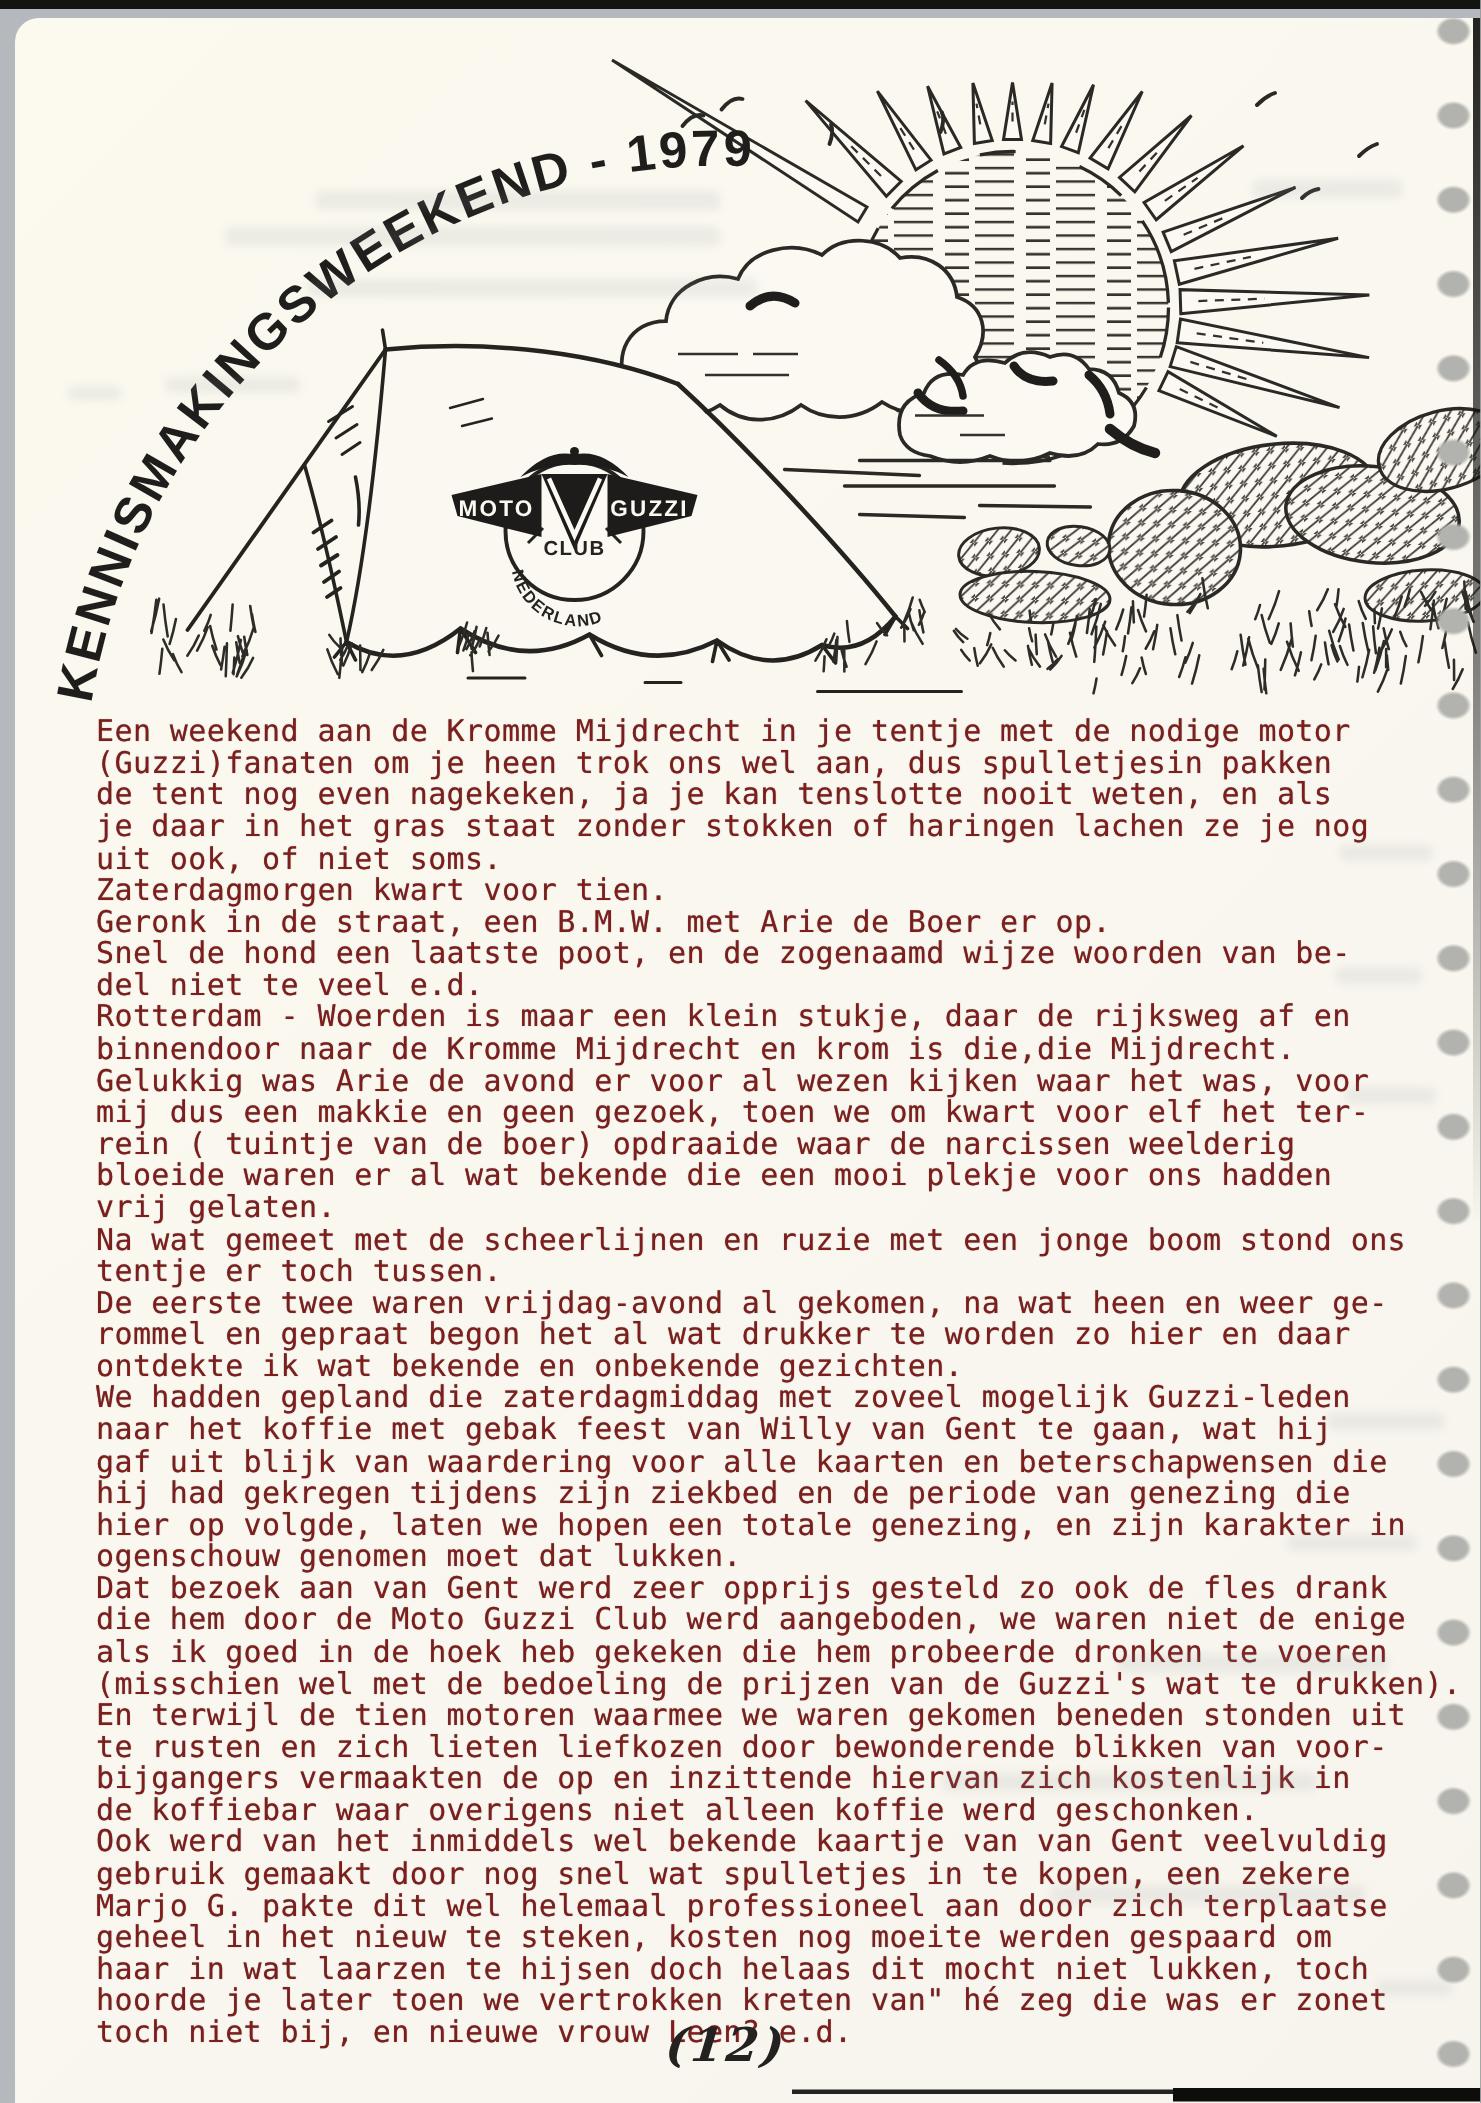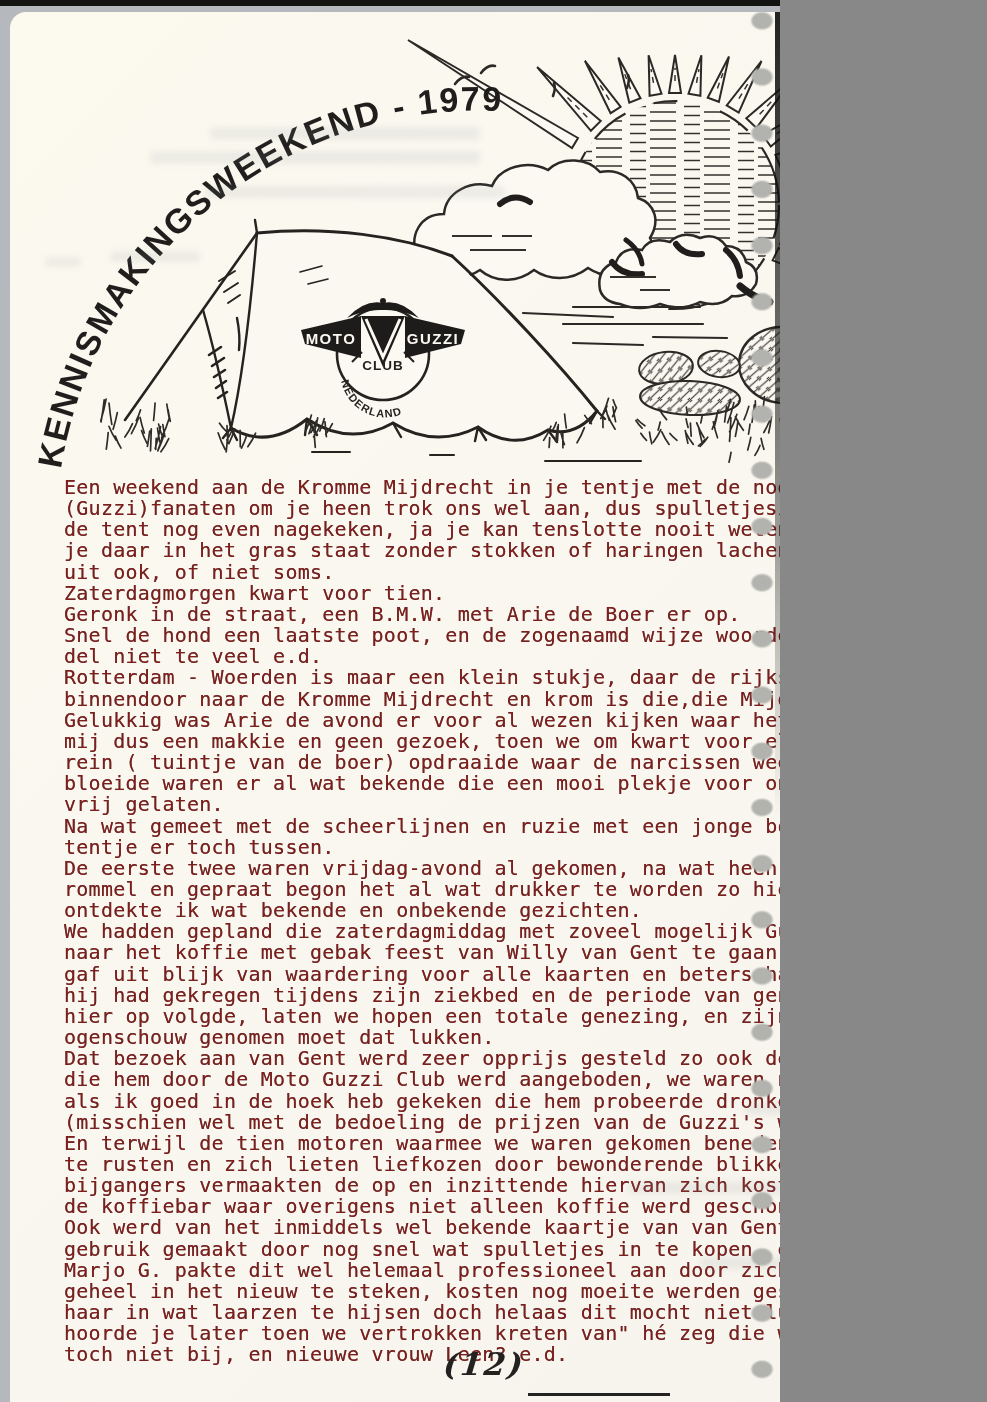--- a/index.html
+++ b/index.html
@@ -1,16 +1,16 @@
 <!DOCTYPE html>
 <html><head>
 <meta charset="utf-8">
 <style>
   html,body{margin:0;padding:0;background:#888;}
-  .scan{position:relative;width:780px;height:1402px;background:#b5b8bc;overflow:hidden;
+  .scan{position:relative;width:987px;height:1402px;background:#b5b8bc;overflow:hidden;
         font-family:"DejaVu Sans Mono",monospace;}
   .black-top{position:absolute;top:0;left:0;right:0;height:6px;background:#131312;}
   .paper{position:absolute;left:10px;top:12px;right:0;bottom:0;
          background:linear-gradient(135deg,#fcfaee 0%,#faf8ef 25%,#f8f6ee 70%,#f6f4ec 100%);
          border-radius:16px 0 0 0;}
   .header-art{position:absolute;left:0;top:0;}
   .body-text{position:absolute;left:64px;top:477px;width:930px;
              font:20px/21.15px "DejaVu Sans Mono",monospace;letter-spacing:.26px;
              white-space:pre;color:#7f1d1d;text-shadow:0 0 .6px rgba(50,48,41,.7);}
   .page-number{position:absolute;left:444px;top:1346px;

